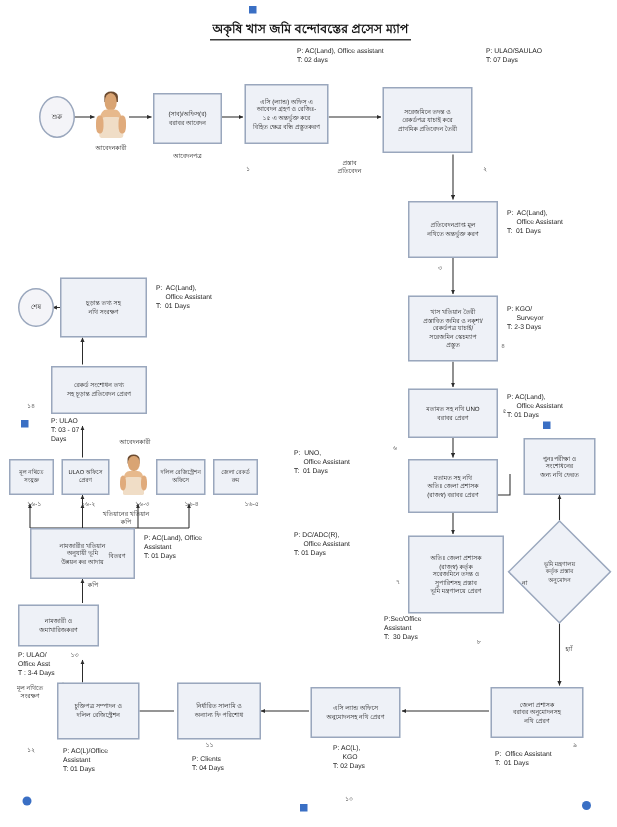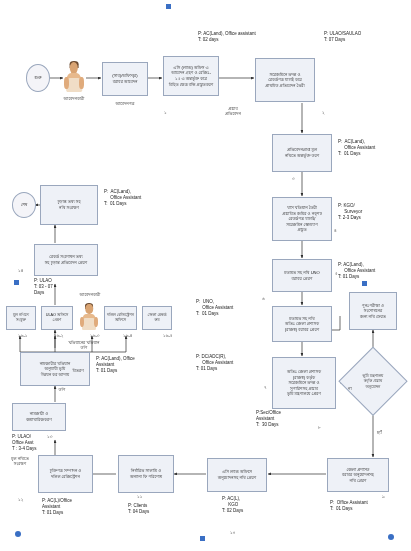--- a/index.html
+++ b/index.html
@@ -50,20 +50,23 @@
       border-radius:40%;background:#e0ab7c;}
 
   .marker{position:absolute;width:5px;height:5px;background:#3a6fc4;}
   .dotmark{position:absolute;width:6px;height:6px;border-radius:50%;background:#3a6fc4;}
 </style>
 </head>
 <body>
 
 <div id="canvas">
 
+  <div class="title-wrap">
+    <span class="title">অকৃষি খাস জমি বন্দোবস্তের প্রসেস ম্যাপ</span>
+  </div>
   <div class="marker" style="left:166px;top:4px;"></div>
 
   <svg class="wires" viewBox="0 0 411 551">
     <defs>
       <marker id="ah" markerWidth="5" markerHeight="5" refX="4.2" refY="2" orient="auto">
         <path d="M0,0 L4.4,2 L0,4 z" fill="#2c2c2c"></path>
       </marker>
     </defs>
     <g stroke="#2c2c2c" stroke-width="0.7" fill="none" marker-end="url(#ah)">
 

